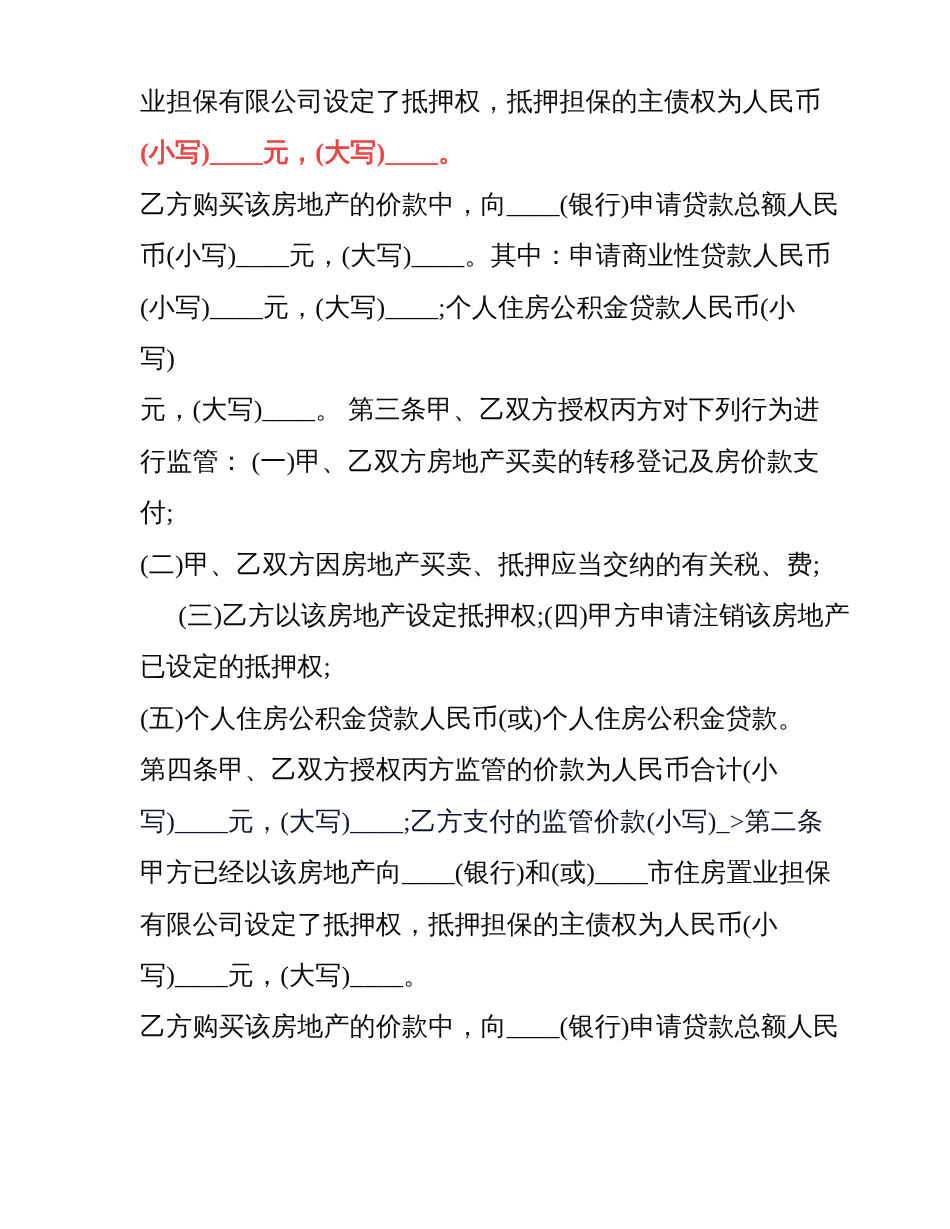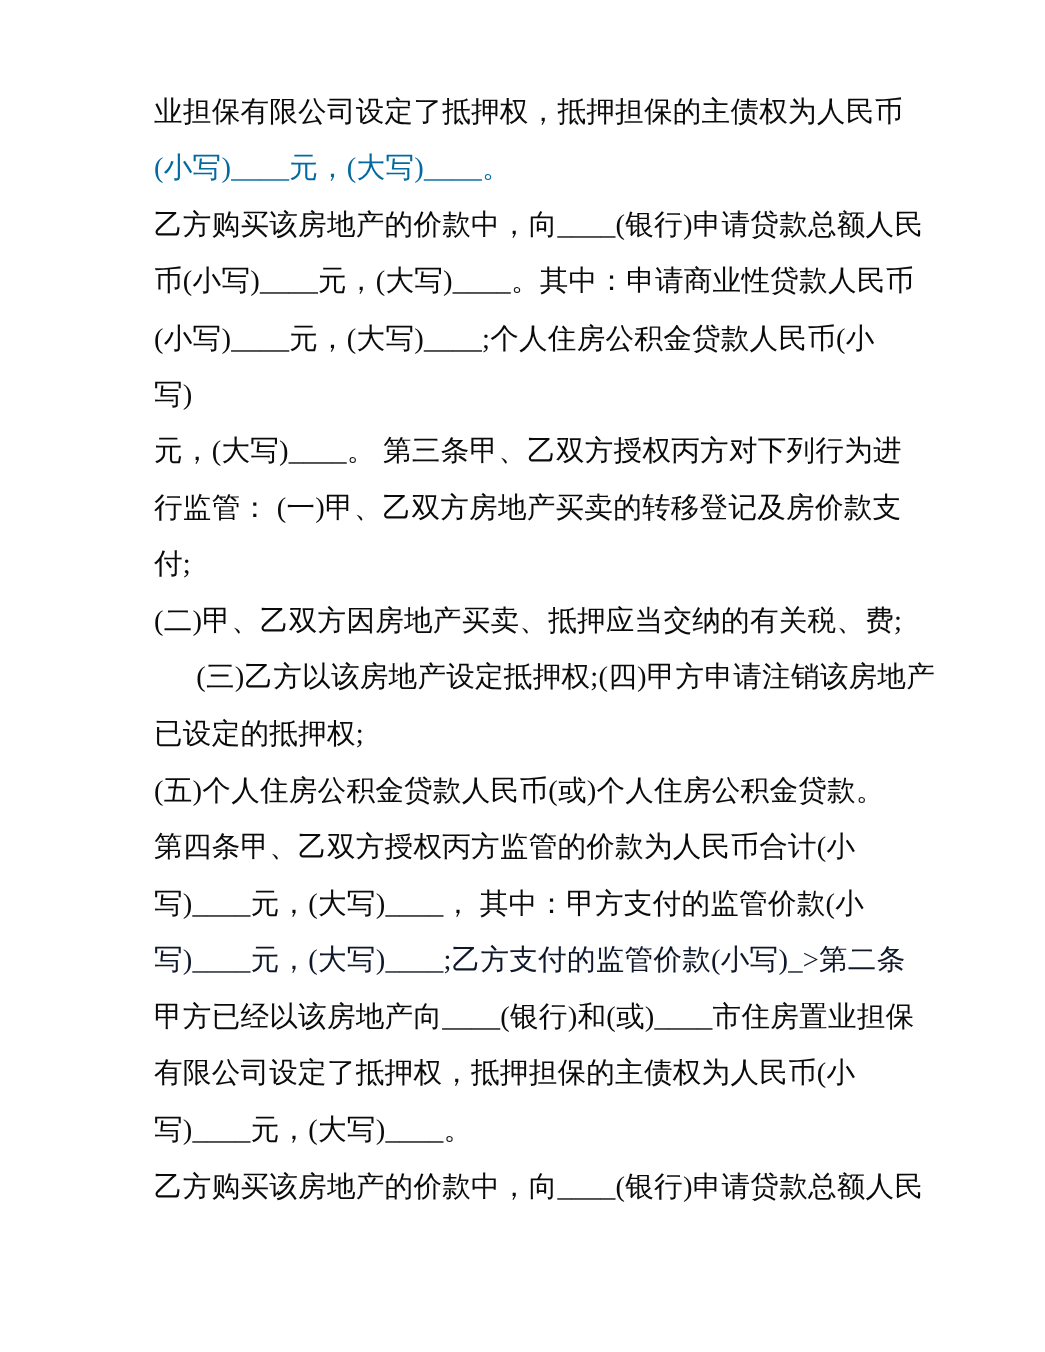--- a/index.html
+++ b/index.html
@@ -32,33 +32,32 @@
     white-space: pre;      
     letter-spacing: 0.2px;
   }
 </style>
 </head>
 <body style="background: rgb(255, 255, 255);">
 
 <div class="document-page">
   <div class="document-body">
       <div class="line" style="color: rgb(11, 11, 11);">业担保有限公司设定了抵押权，抵押担保的主债权为人民币</div>
-      <div class="line" style="color: #0369a1;">(小写)____元，(大写)____。</div>
+      <div class="line" style="color: #ef4444; font-weight: bold;">(小写)____元，(大写)____。</div>
       <div class="line" style="color: rgb(11, 11, 11);">乙方购买该房地产的价款中，向____(银行)申请贷款总额人民</div>
       <div class="line" style="color: rgb(11, 11, 11);">币(小写)____元，(大写)____。其中：申请商业性贷款人民币</div>
       <div class="line" style="color: rgb(11, 11, 11);">(小写)____元，(大写)____;个人住房公积金贷款人民币(小</div>
       <div class="line" style="color: rgb(11, 11, 11);">写)</div>
       <div class="line" style="color: rgb(11, 11, 11);">元，(大写)____。 第三条甲、乙双方授权丙方对下列行为进</div>
       <div class="line" style="color: rgb(11, 11, 11);">行监管： (一)甲、乙双方房地产买卖的转移登记及房价款支</div>
       <div class="line" style="color: rgb(11, 11, 11);">付;</div>
       <div class="line" style="color: rgb(11, 11, 11);">(二)甲、乙双方因房地产买卖、抵押应当交纳的有关税、费;</div>
       <div class="line" style="color: rgb(11, 11, 11); text-align: right;">(三)乙方以该房地产设定抵押权;(四)甲方申请注销该房地产</div>
       <div class="line" style="color: rgb(11, 11, 11);">已设定的抵押权;</div>
       <div class="line" style="color: rgb(11, 11, 11);">(五)个人住房公积金贷款人民币(或)个人住房公积金贷款。</div>
       <div class="line" style="color: rgb(11, 11, 11);">第四条甲、乙双方授权丙方监管的价款为人民币合计(小</div>
-      <div class="line" style="color: rgb(11, 11, 11);">写)____元，(大写)____， 其中：甲方支付的监管价款(小</div>
       <div class="line" style="color: #0f172a;">写)____元，(大写)____;乙方支付的监管价款(小写)_&gt;第二条</div>
       <div class="line" style="color: rgb(11, 11, 11);">甲方已经以该房地产向____(银行)和(或)____市住房置业担保</div>
       <div class="line" style="color: rgb(11, 11, 11);">有限公司设定了抵押权，抵押担保的主债权为人民币(小</div>
       <div class="line" style="color: rgb(11, 11, 11);">写)____元，(大写)____。</div>
       <div class="line" style="color: rgb(11, 11, 11);">乙方购买该房地产的价款中，向____(银行)申请贷款总额人民</div>
     </div>
 </div>
 
 </body></html>

